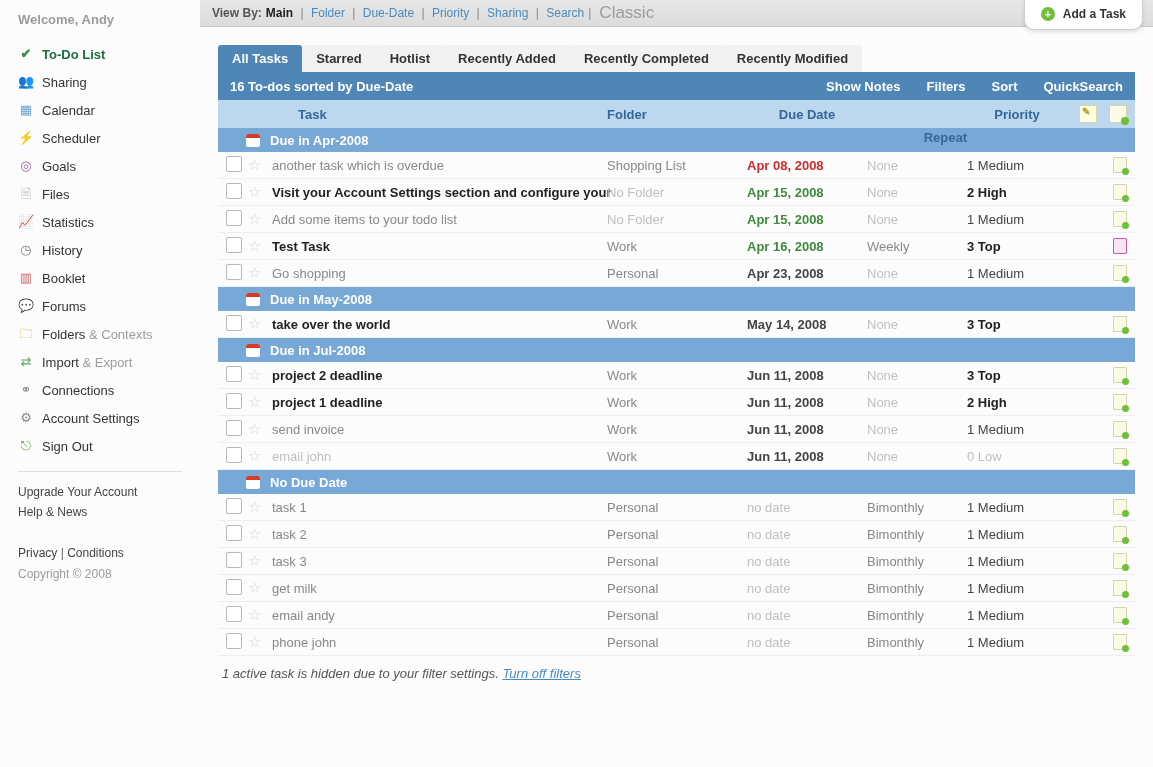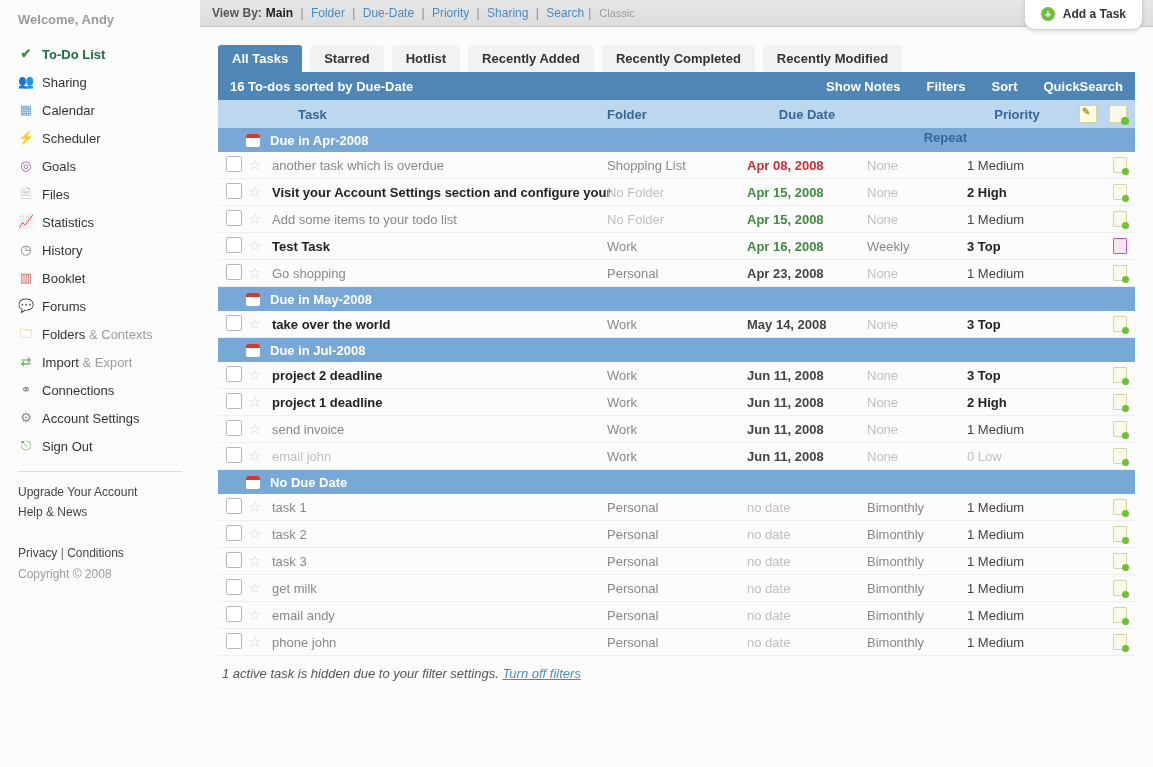--- a/index.html
+++ b/index.html
@@ -17,26 +17,26 @@
   .footer-links{padding:0 18px;font-size:12px;color:#666;line-height:1.7;}
   .footer-links a{color:#444;}
   .footer-links .copy{color:#9c9c9c;}
   
   .main{flex:1;display:flex;flex-direction:column;min-width:0;}
   .viewbar{height:26px;background:linear-gradient(#e7e7e7,#dcdcdc);border-bottom:1px solid #c8c8c8;display:flex;align-items:center;padding:0 12px;font-size:12px;color:#555;position:relative;}
   .viewbar .lbl{font-weight:bold;color:#555;margin-right:4px;}
   .viewbar a{color:#4a8bbf;}
   .viewbar .sep{color:#888;margin:0 4px;}
   .viewbar .current{font-weight:bold;color:#222;}
-  .viewbar .classic{color:#9c9c9c;font-size:11px;margin-left:4px;}
+  .viewbar .classic{color:#9c9c9c;font-size:17px;margin-left:4px;}
   .addtask{position:absolute;right:10px;top:-1px;height:30px;background:#fff;border:1px solid #d0d0d0;border-top:none;border-radius:0 0 10px 10px;box-shadow:0 2px 4px rgba(0,0,0,.12);display:flex;align-items:center;padding:0 16px;font-weight:bold;color:#333;cursor:pointer;}
   .addtask .plus{width:14px;height:14px;border-radius:7px;background:#6fbf3a;color:#fff;display:inline-flex;align-items:center;justify-content:center;font-size:11px;font-weight:bold;margin-right:8px;}
   .content{padding:18px 18px 30px 18px;}
   
-  .tabs{display:flex;gap:8px;margin-bottom:0;}
+  .tabs{display:flex;gap:0;margin-bottom:0;}
   .tab{padding:6px 14px 6px;background:#f2f2f2;color:#333;font-weight:bold;font-size:13px;border-radius:3px 3px 0 0;cursor:pointer;}
   .tab.active{background:#4f86b6;color:#fff;}
   
   .summary{background:#4f86b6;color:#fff;display:flex;align-items:center;height:28px;padding:0 12px;font-weight:bold;font-size:13px;}
   .summary .left{flex:1;}
   .summary .tools{display:flex;gap:26px;align-items:center;}
   .summary .tools span{cursor:pointer;}
   
   .colhdr{background:#bcd7ee;color:#356797;font-weight:bold;font-size:13px;display:flex;align-items:center;height:28px;padding:0 8px;}
   .col-chk{width:22px;}

